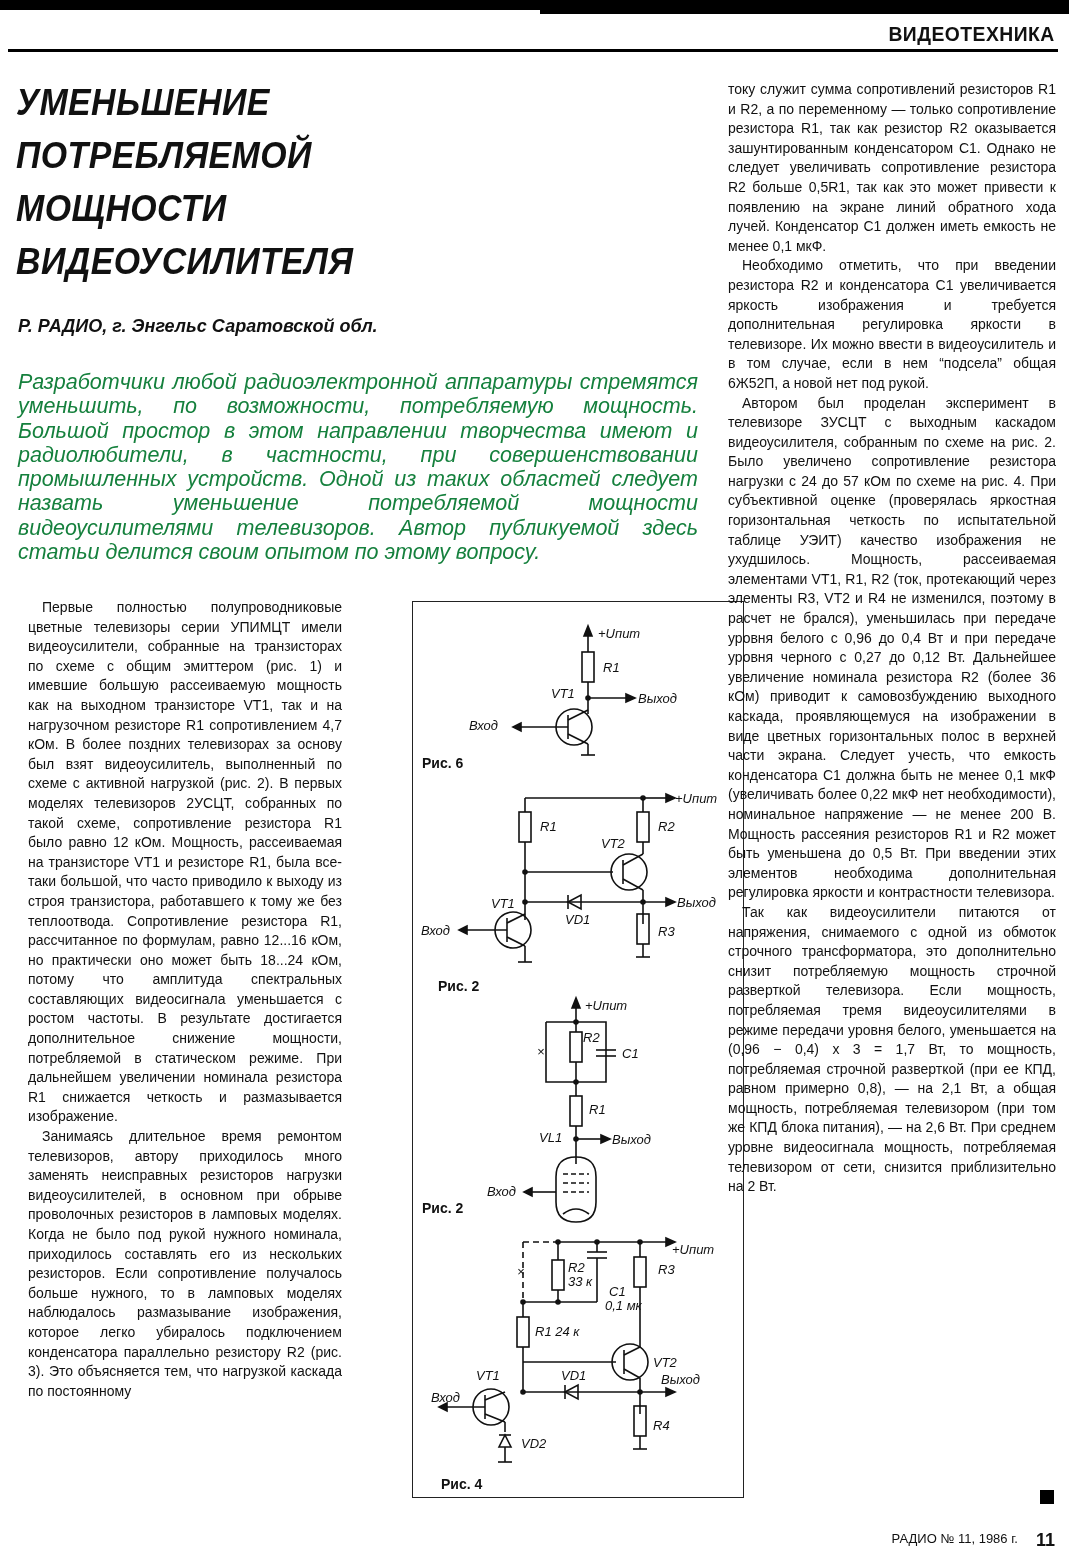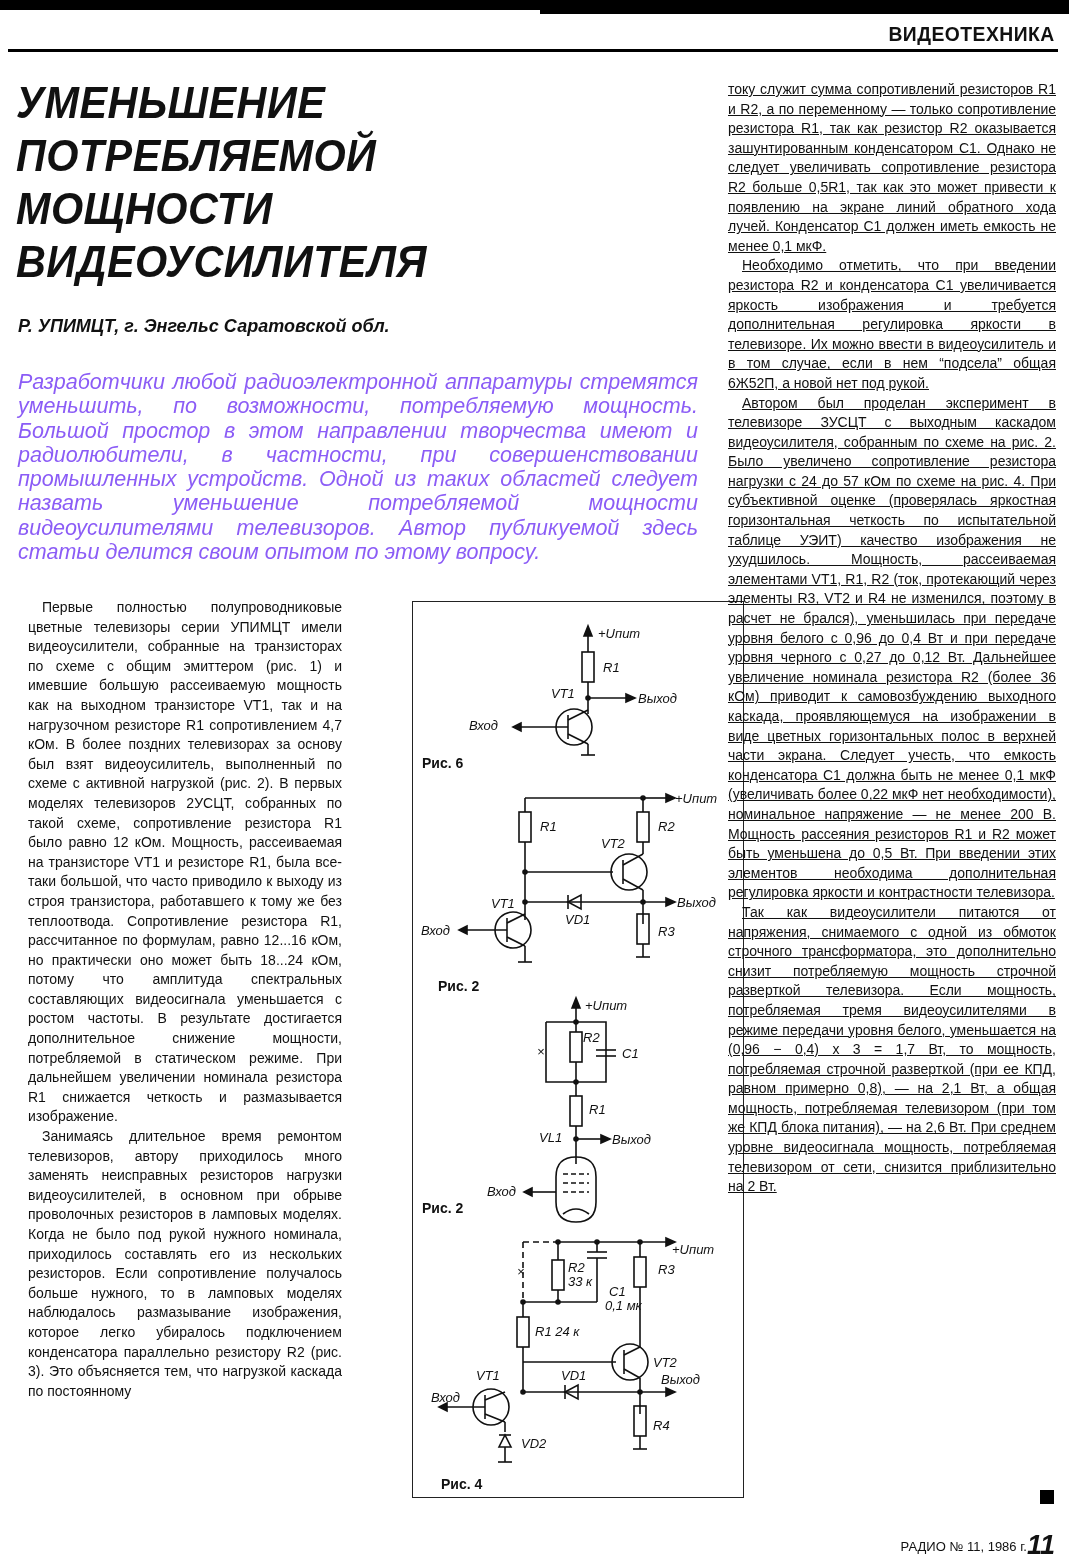--- a/index.html
+++ b/index.html
@@ -1,52 +1,52 @@
 <!DOCTYPE html>
 <html><head>
 <meta charset="utf-8">
 <style>
   html, body { margin: 0; padding: 0; background: #ffffff; }
   body { width: 1069px; height: 1565px; position: relative; overflow: hidden; color: #111; font-family: "Liberation Sans", sans-serif; }
   .topbar { position: absolute; left: 0; top: 0; width: 1069px; height: 10px; background: #000; }
   .topbar2 { position: absolute; left: 540px; top: 8px; width: 529px; height: 6px; background: #000; }
   .section-label { position: absolute; right: 14px; top: 22px; font-weight: bold; font-size: 21px; letter-spacing: 0.5px; transform: scaleX(0.92); transform-origin: right; }
   .rule { position: absolute; left: 8px; top: 49px; width: 1050px; height: 3px; background: #000; }
-  .title { position: absolute; left: 16px; top: 76px; font-weight: bold; font-style: italic; font-size: 44px; line-height: 53px; letter-spacing: 0.5px; }
+  .title { position: absolute; left: 16px; top: 76px; font-weight: bold; font-style: italic; font-size: 36px; line-height: 53px; letter-spacing: 0.5px; }
   .title div { transform: scaleX(0.94); transform-origin: left; }
   .author { position: absolute; left: 18px; top: 316px; font-weight: bold; font-style: italic; font-size: 18px; }
-  .lead { position: absolute; left: 18px; top: 370px; width: 680px; font-style: italic; font-size: 21.5px; line-height: 24.3px; text-align: justify; color: #8b5cf6; }
+  .lead { position: absolute; left: 18px; top: 370px; width: 680px; font-style: italic; font-size: 21.5px; line-height: 24.3px; text-align: justify; color: #15803d; }
   .col { position: absolute; font-size: 14px; line-height: 19.6px; text-align: justify; hyphens: manual; }
   .col p { margin: 0; text-indent: 14px; }
   .col-left { left: 28px; top: 598px; width: 314px; }
-  .col-right { left: 728px; top: 80px; width: 328px; text-decoration: underline; }
+  .col-right { left: 728px; top: 80px; width: 328px; }
   .figbox { position: absolute; left: 372px; top: 601px; width: 330px; height: 895px; border: 1.5px solid #222; margin-left: 40px; }
   .figbox svg { position: absolute; left: 0; top: 0; }
   .figcap { position: absolute; font-weight: bold; font-size: 14px; }
   .end-mark { position: absolute; left: 1040px; top: 1490px; width: 14px; height: 14px; background: #000; }
   .footer { position: absolute; right: 14px; top: 1530px; font-size: 13px; }
-  .footer .pg { font-weight: bold; font-size: 27px; margin-left: 0; vertical-align: -3px; font-style: italic; }
+  .footer .pg { font-weight: bold; font-size: 18px; margin-left: 18px; vertical-align: -3px; }
   svg text { font-family: "Liberation Sans", sans-serif; font-style: italic; font-size: 13px; fill: #111; }
 </style>
 </head>
 <body>
 
 <div class="topbar"></div>
 <div class="topbar2"></div>
 <div class="section-label">ВИДЕОТЕХНИКА</div>
 <div class="rule"></div>
 
 <div class="title">
   <div>УМЕНЬШЕНИЕ</div>
   <div>ПОТРЕБЛЯЕМОЙ</div>
   <div>МОЩНОСТИ</div>
   <div>ВИДЕОУСИЛИТЕЛЯ</div>
 </div>
 
-<div class="author">Р. УПИМЦТ, г. Энгельс Саратовской обл.</div>
+<div class="author">Р. РАДИО, г. Энгельс Саратовской обл.</div>
 <div class="lead">Разработчики любой радиоэлектронной аппаратуры стремятся уменьшить, по возможности, потребляемую мощность. Большой простор в этом направлении творчества имеют и радиолюбители, в частности, при совершенствовании промышленных устройств. Одной из таких областей следует назвать уменьшение потребляемой мощности видеоусилителями телевизоров. Автор публикуемой здесь статьи делится своим опытом по этому вопросу.</div>
 
 <div class="col col-left">
   <p>Первые полностью полупроводниковые цветные телевизоры серии УПИМЦТ имели видеоусилители, собранные на транзисторах по схеме с общим эмиттером (рис. 1) и имевшие большую рассеиваемую мощность как на выходном транзисторе VT1, так и на нагрузочном резисторе R1 сопротивлением 4,7 кОм. В более поздних телевизорах за основу был взят видеоусилитель, выполненный по схеме с активной нагрузкой (рис. 2). В первых моделях телевизоров 2УСЦТ, собранных по такой схеме, сопротивление резистора R1 было равно 12 кОм. Мощность, рассеиваемая на транзисторе VT1 и резисторе R1, была все-таки большой, что часто приводило к выходу из строя транзистора, работавшего к тому же без теплоотвода. Сопротивление резистора R1, рассчитанное по формулам, равно 12...16 кОм, но практически оно может быть 18...24 кОм, потому что амплитуда спектральных составляющих видеосигнала уменьшается с ростом частоты. В результате достигается дополнительное снижение мощности, потребляемой в статическом режиме. При дальнейшем увеличении номинала резистора R1 снижается четкость и размазывается изображение.</p>
   <p>Занимаясь длительное время ремонтом телевизоров, автору приходилось много заменять неисправных резисторов нагрузки видеоусилителей, в основном при обрыве проволочных резисторов в ламповых моделях. Когда не было под рукой нужного номинала, приходилось составлять его из нескольких резисторов. Если сопротивление получалось больше нужного, то в ламповых моделях наблюдалось размазывание изображения, которое легко убиралось подключением конденсатора параллельно резистору R2 (рис. 3). Это объясняется тем, что нагрузкой каскада по постоянному</p>
 </div>
 
 <div class="figbox">
   <svg width="330" height="895" viewBox="0 0 330 895">
     <g stroke="#111" stroke-width="1.6" fill="none">

